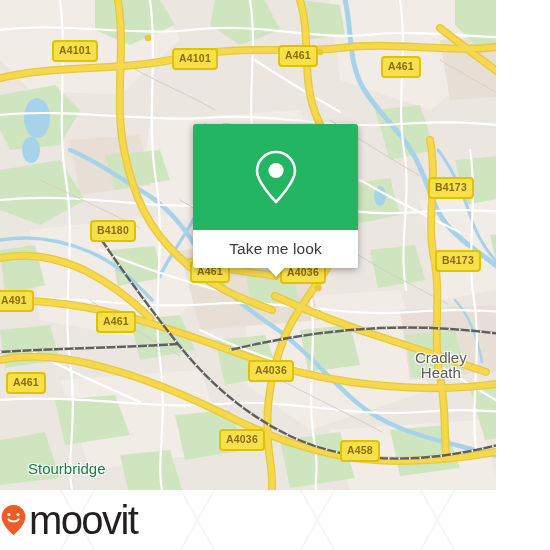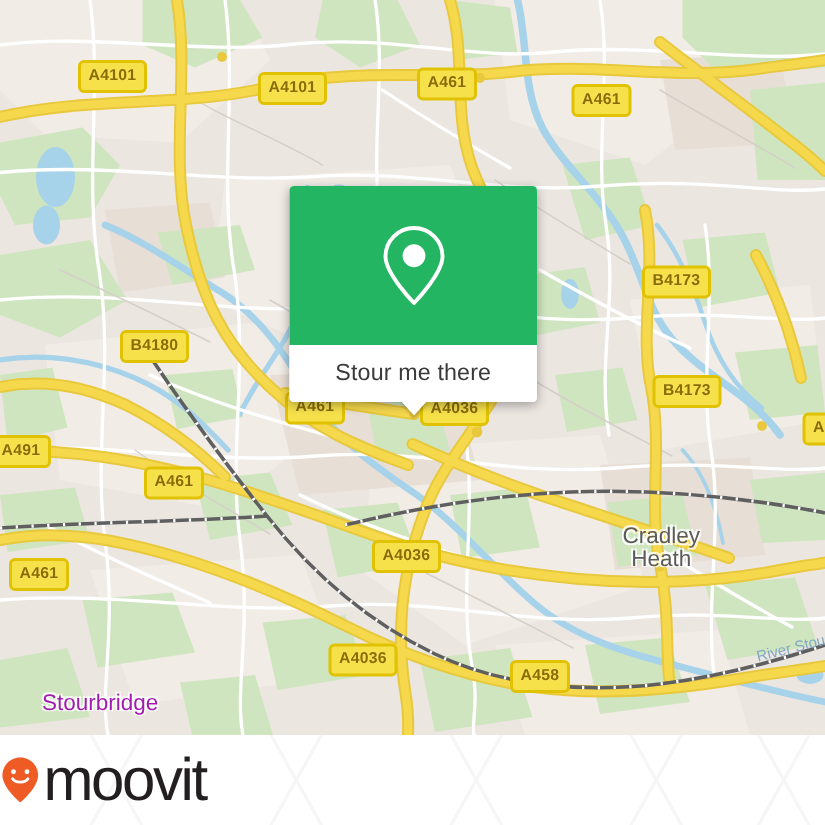--- a/index.html
+++ b/index.html
@@ -2,21 +2,21 @@
 <html><head>
 <meta charset="utf-8">
 <style>
   * { box-sizing: border-box; margin: 0; padding: 0; }
   html, body {
     width: 550px; height: 550px;
     font-family: "Liberation Sans", sans-serif;
     overflow: hidden;
     background: #ffffff;
   }
-  #app { position: relative; width: 550px; height: 550px; overflow: hidden; }
+  #app { position: relative; width: 496px; height: 550px; overflow: hidden; }
 
   
   #map-canvas {
     position: absolute; left: 0; top: 0;
     width: 550px; height: 490px;
     background: #ece6e1;
     overflow: hidden;
   }
   #map-svg { position: absolute; left: 0; top: 0; width: 550px; height: 490px; }
 
@@ -45,21 +45,21 @@
     font-family: "Liberation Sans", sans-serif;
     text-align: center;
     text-shadow:
       -1.2px -1.2px 0 rgba(255,255,255,.85),
        1.2px -1.2px 0 rgba(255,255,255,.85),
       -1.2px  1.2px 0 rgba(255,255,255,.85),
        1.2px  1.2px 0 rgba(255,255,255,.85);
     white-space: pre-line;
     pointer-events: none;
   }
-  .place-label.faded { color: #a21caf; }
+  .place-label.faded { color: #15803d; }
 
   .water-label {
     position: absolute;
     color: #7fa8c4;
     font-size: 10px;
     font-family: "Liberation Sans", sans-serif;
     white-space: nowrap;
     pointer-events: none;
   }
 
@@ -324,21 +324,21 @@
         <circle cx="118" cy="330" r="3"></circle>
       </g>
     </svg>
 
     <div id="shield-layer">
         <div class="shield" style="left: 52px; top: 40px;">A4101</div>
         <div class="shield" style="left: 172px; top: 48px;">A4101</div>
         <div class="shield" style="left: 278px; top: 45px;">A461</div>
         <div class="shield" style="left: 381px; top: 56px;">A461</div>
         <div class="shield" style="left: 428px; top: 177px;">B4173</div>
-        <div class="shield" style="left: 80px; top: 220px;">B4180</div>
+        <div class="shield" style="left: 90px; top: 220px;">B4180</div>
         <div class="shield" style="left: 435px; top: 250px;">B4173</div>
         <div class="shield" style="left: 190px; top: 261px;">A461</div>
         <div class="shield" style="left: 280px; top: 262px;">A4036</div>
         <div class="shield" style="left: -6px; top: 290px;">A491</div>
         <div class="shield" style="left: 535px; top: 275px;">A4</div>
         <div class="shield" style="left: 96px; top: 311px;">A461</div>
         <div class="shield" style="left: 248px; top: 360px;">A4036</div>
         <div class="shield" style="left: 6px; top: 372px;">A461</div>
         <div class="shield" style="left: 219px; top: 429px;">A4036</div>
         <div class="shield" style="left: 340px; top: 440px;">A458</div>
@@ -354,21 +354,21 @@
         <div class="water-label" style="left: 504px; top: 427px; transform: rotate(-14deg);">River Stour</div>
       </div>
 
     <div id="popup">
       <div id="popup-green">
         <svg id="popup-pin" viewBox="0 0 46 56">
           <path d="M23,3 C12.5,3 4,11.5 4,22 C4,33.5 23,53 23,53 C23,53 42,33.5 42,22 C42,11.5 33.5,3 23,3 Z" fill="none" stroke="#ffffff" stroke-width="2.6" stroke-linejoin="round"></path>
           <circle cx="23" cy="21.5" r="7.6" fill="#ffffff"></circle>
         </svg>
       </div>
-      <div id="popup-action">Stour me there</div>
+      <div id="popup-action">Take me look</div>
       <div id="popup-tail"></div>
     </div>
 
   </div>
 
   <div id="footer">
     <svg id="footer-watermark" viewBox="0 0 550 60" preserveAspectRatio="none">
       <g stroke="#f0f0f0" stroke-width="2.2" fill="none">
         <path d="M55,-10 L100,70"></path>
           <path d="M100,-10 L55,70"></path>

